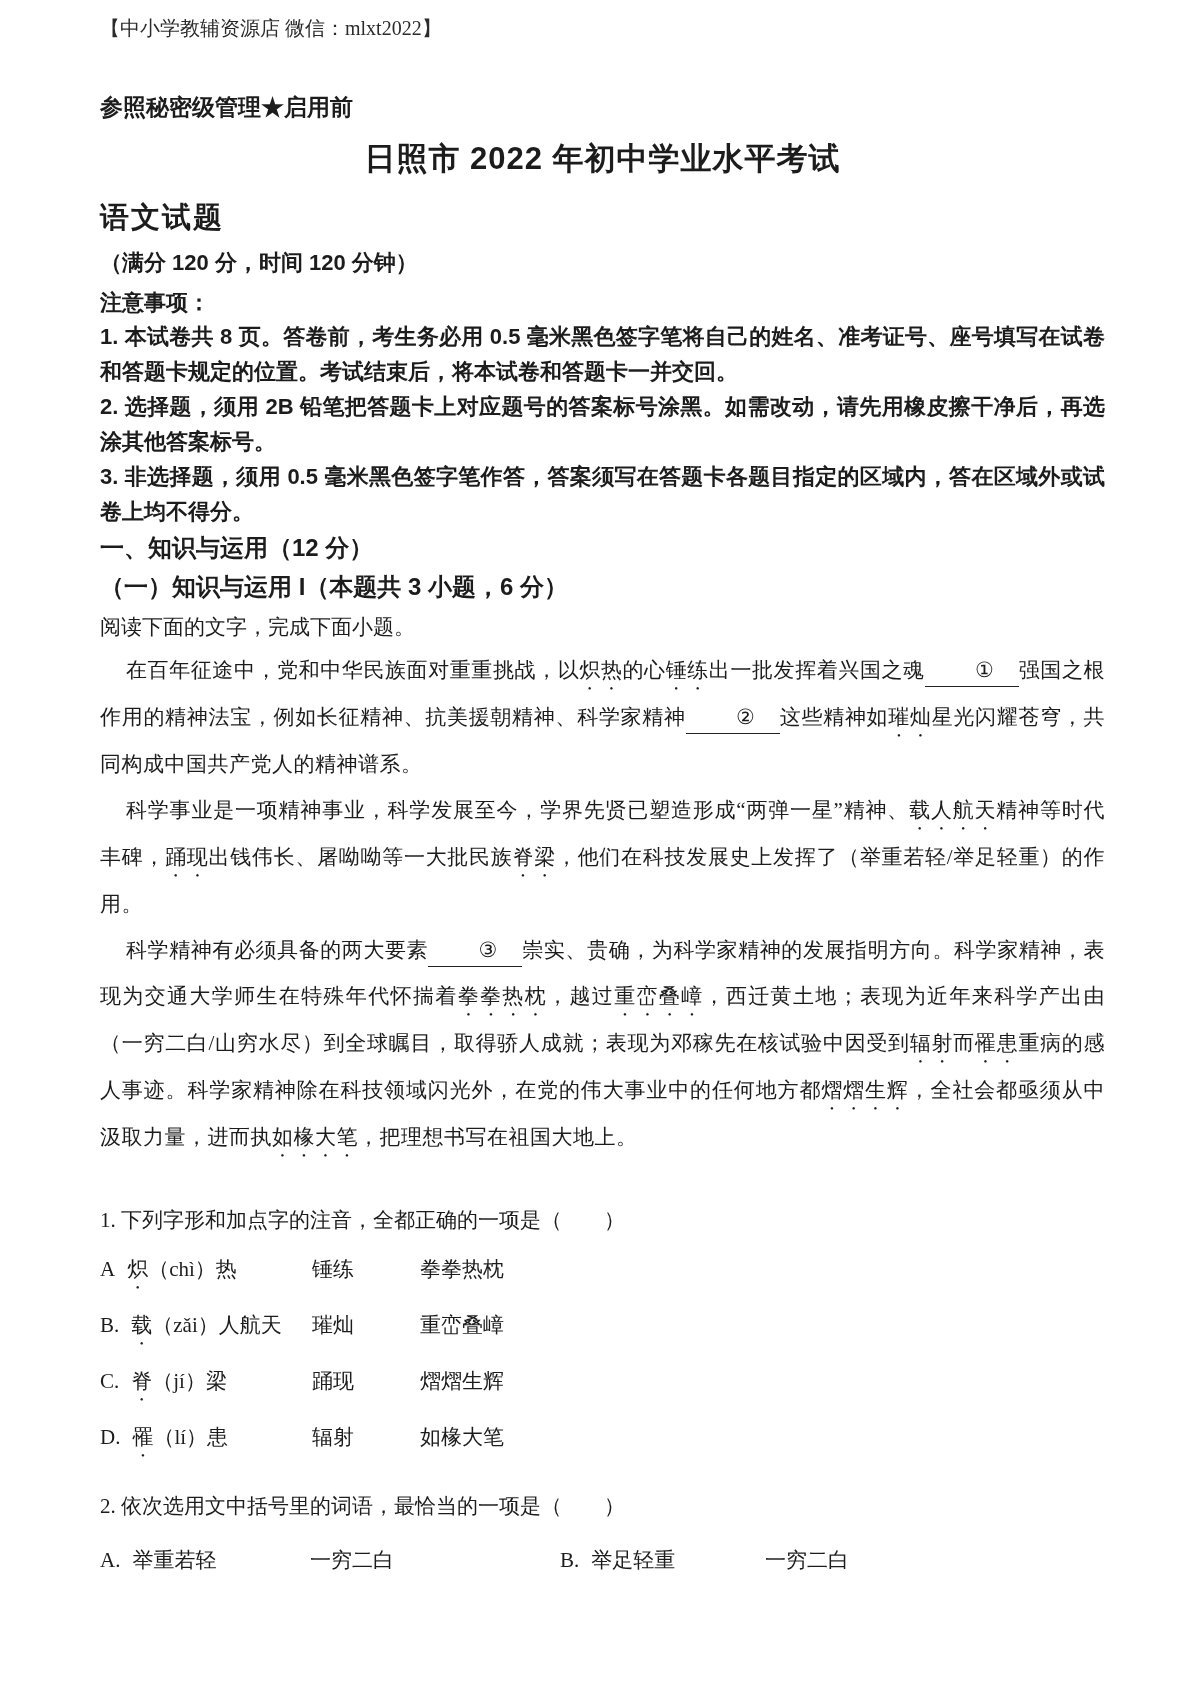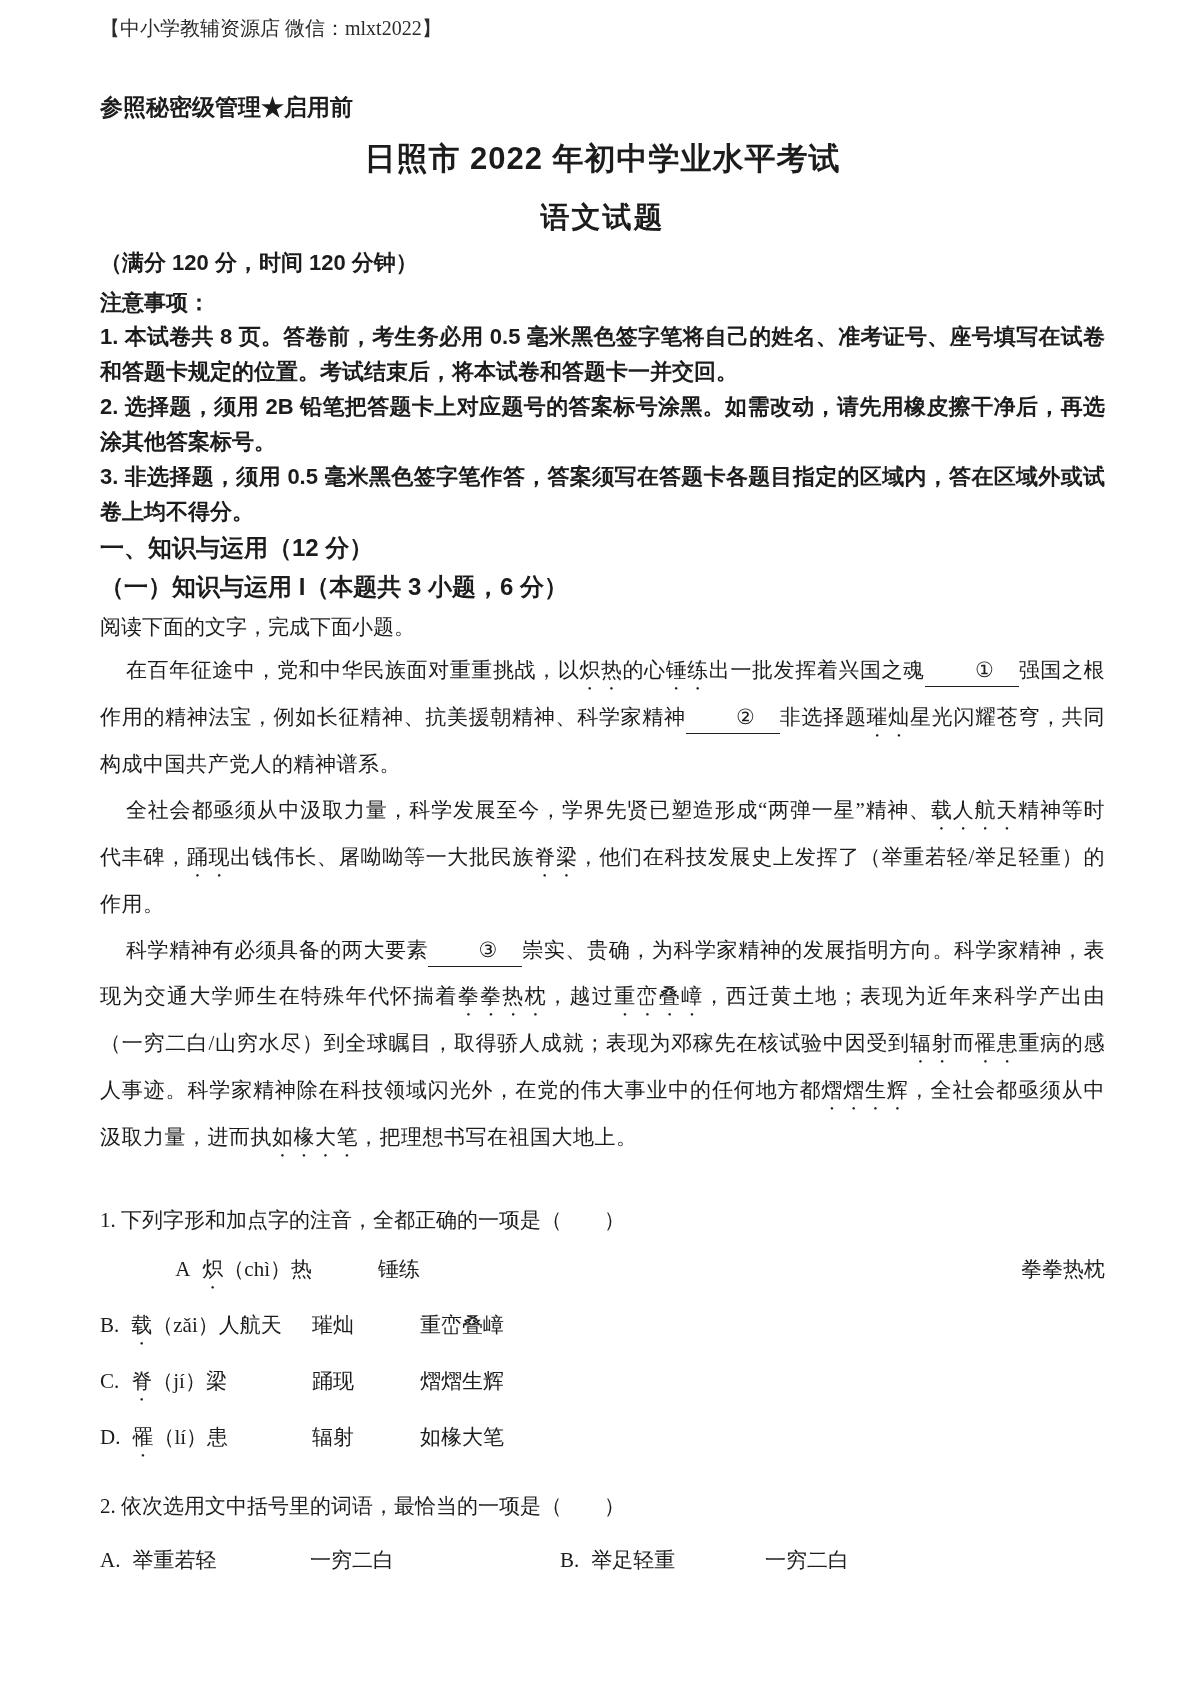--- a/index.html
+++ b/index.html
@@ -32,21 +32,20 @@
     margin-top: 16px;
     text-align: center;
     font-size: 31px;
     line-height: 42px;
     font-weight: bold;
     letter-spacing: 1px;
     font-family: Liberation Sans, sans-serif;
   }
   .subtitle {
     margin-top: 18px;
-    text-align: center;
     font-size: 29px;
     line-height: 38px;
     font-weight: bold;
     letter-spacing: 2px;
     font-family: "Liberation Sans", sans-serif;
   }
   .exam-info {
     margin-top: 12px;
     text-align: left;
     font-size: 22px;
@@ -111,21 +110,21 @@
     line-height: 34px;
   }
   .q1-stem { margin-top: 42px; }
   .q1-row {
     display: grid;
     grid-template-columns: 212px 108px auto;
     font-size: 21px;
     line-height: 34px;
     margin-top: 15px;
   }
-  .q1-row.gap-after { margin-bottom: 14px; text-align: right; }
+  .q1-row.gap-after { margin-bottom: 14px; }
   .q2-stem { margin-top: 28px; }
   .q2-row {
     display: grid;
     grid-template-columns: 210px 250px 205px auto;
     font-size: 21px;
     line-height: 34px;
     margin-top: 20px;
   }
   .opt-label { margin-right: 12px; }
 </style>
@@ -146,22 +145,22 @@
   <div class="notice-item">1. 本试卷共 8 页。答卷前，考生务必用 0.5 毫米黑色签字笔将自己的姓名、准考证号、座号填写在试卷和答题卡规定的位置。考试结束后，将本试卷和答题卡一并交回。</div>
   <div class="notice-item">2. 选择题，须用 2B 铅笔把答题卡上对应题号的答案标号涂黑。如需改动，请先用橡皮擦干净后，再选涂其他答案标号。</div>
   <div class="notice-item">3. 非选择题，须用 0.5 毫米黑色签字笔作答，答案须写在答题卡各题目指定的区域内，答在区域外或试卷上均不得分。</div>
 
   <div class="sec-heading">一、知识与运用（12 分）</div>
   <div class="sec-subheading">（一）知识与运用 I（本题共 3 小题，6 分）</div>
 
   <div class="passage-intro">阅读下面的文字，完成下面小题。</div>
 
   <div class="passage">
-    <p><span>在百年征途中，党和中华民族面对重重挑战，以</span><span class="em">炽热</span><span>的心</span><span class="em">锤练</span><span>出一批发挥着兴国之魂</span><span class="blank">①</span><span>强国之根作用的精神法宝，例如长征精神、抗美援朝精神、科学家精神</span><span class="blank">②</span><span>非选择题</span><span class="em">璀灿</span><span>星光闪耀苍穹，共同构成中国共产党人的精神谱系。</span></p>
-    <p><span>全社会都亟须从中汲取力量，科学发展至今，学界先贤已塑造形成“两弹一星”精神、</span><span class="em">载人航天</span><span>精神等时代丰碑，</span><span class="em">踊现</span><span>出钱伟长、屠呦呦等一大批民族</span><span class="em">脊梁</span><span>，他们在科技发展史上发挥了（举重若轻/举足轻重）的作用。</span></p>
+    <p><span>在百年征途中，党和中华民族面对重重挑战，以</span><span class="em">炽热</span><span>的心</span><span class="em">锤练</span><span>出一批发挥着兴国之魂</span><span class="blank">①</span><span>强国之根作用的精神法宝，例如长征精神、抗美援朝精神、科学家精神</span><span class="blank">②</span><span>这些精神如</span><span class="em">璀灿</span><span>星光闪耀苍穹，共同构成中国共产党人的精神谱系。</span></p>
+    <p><span>科学事业是一项精神事业，科学发展至今，学界先贤已塑造形成“两弹一星”精神、</span><span class="em">载人航天</span><span>精神等时代丰碑，</span><span class="em">踊现</span><span>出钱伟长、屠呦呦等一大批民族</span><span class="em">脊梁</span><span>，他们在科技发展史上发挥了（举重若轻/举足轻重）的作用。</span></p>
     <p><span>科学精神有必须具备的两大要素</span><span class="blank">③</span><span>崇实、贵确，为科学家精神的发展指明方向。科学家精神，表现为交通大学师生在特殊年代怀揣着</span><span class="em">拳拳热枕</span><span>，越过</span><span class="em">重峦叠嶂</span><span>，西迁黄土地；表现为近年来科学产出由（一穷二白/山穷水尽）到全球瞩目，取得骄人成就；表现为邓稼先在核试验中因受到</span><span class="em">辐射</span><span>而</span><span class="em">罹患</span><span>重病的感人事迹。科学家精神除在科技领域闪光外，在党的伟大事业中的任何地方都</span><span class="em">熠熠生辉</span><span>，全社会都亟须从中汲取力量，进而执</span><span class="em">如椽大笔</span><span>，把理想书写在祖国大地上。</span></p>
   </div>
 
   <div>
     <div class="question-stem q1-stem">1. 下列字形和加点字的注音，全都正确的一项是（　　）</div>
 
     <div class="q1-row gap-after">
       <span><span class="opt-label">A</span><span><span class="em">炽</span><span>（chì）热</span></span></span>
       <span><span>锤练</span></span>
       <span><span>拳拳热枕</span></span>

